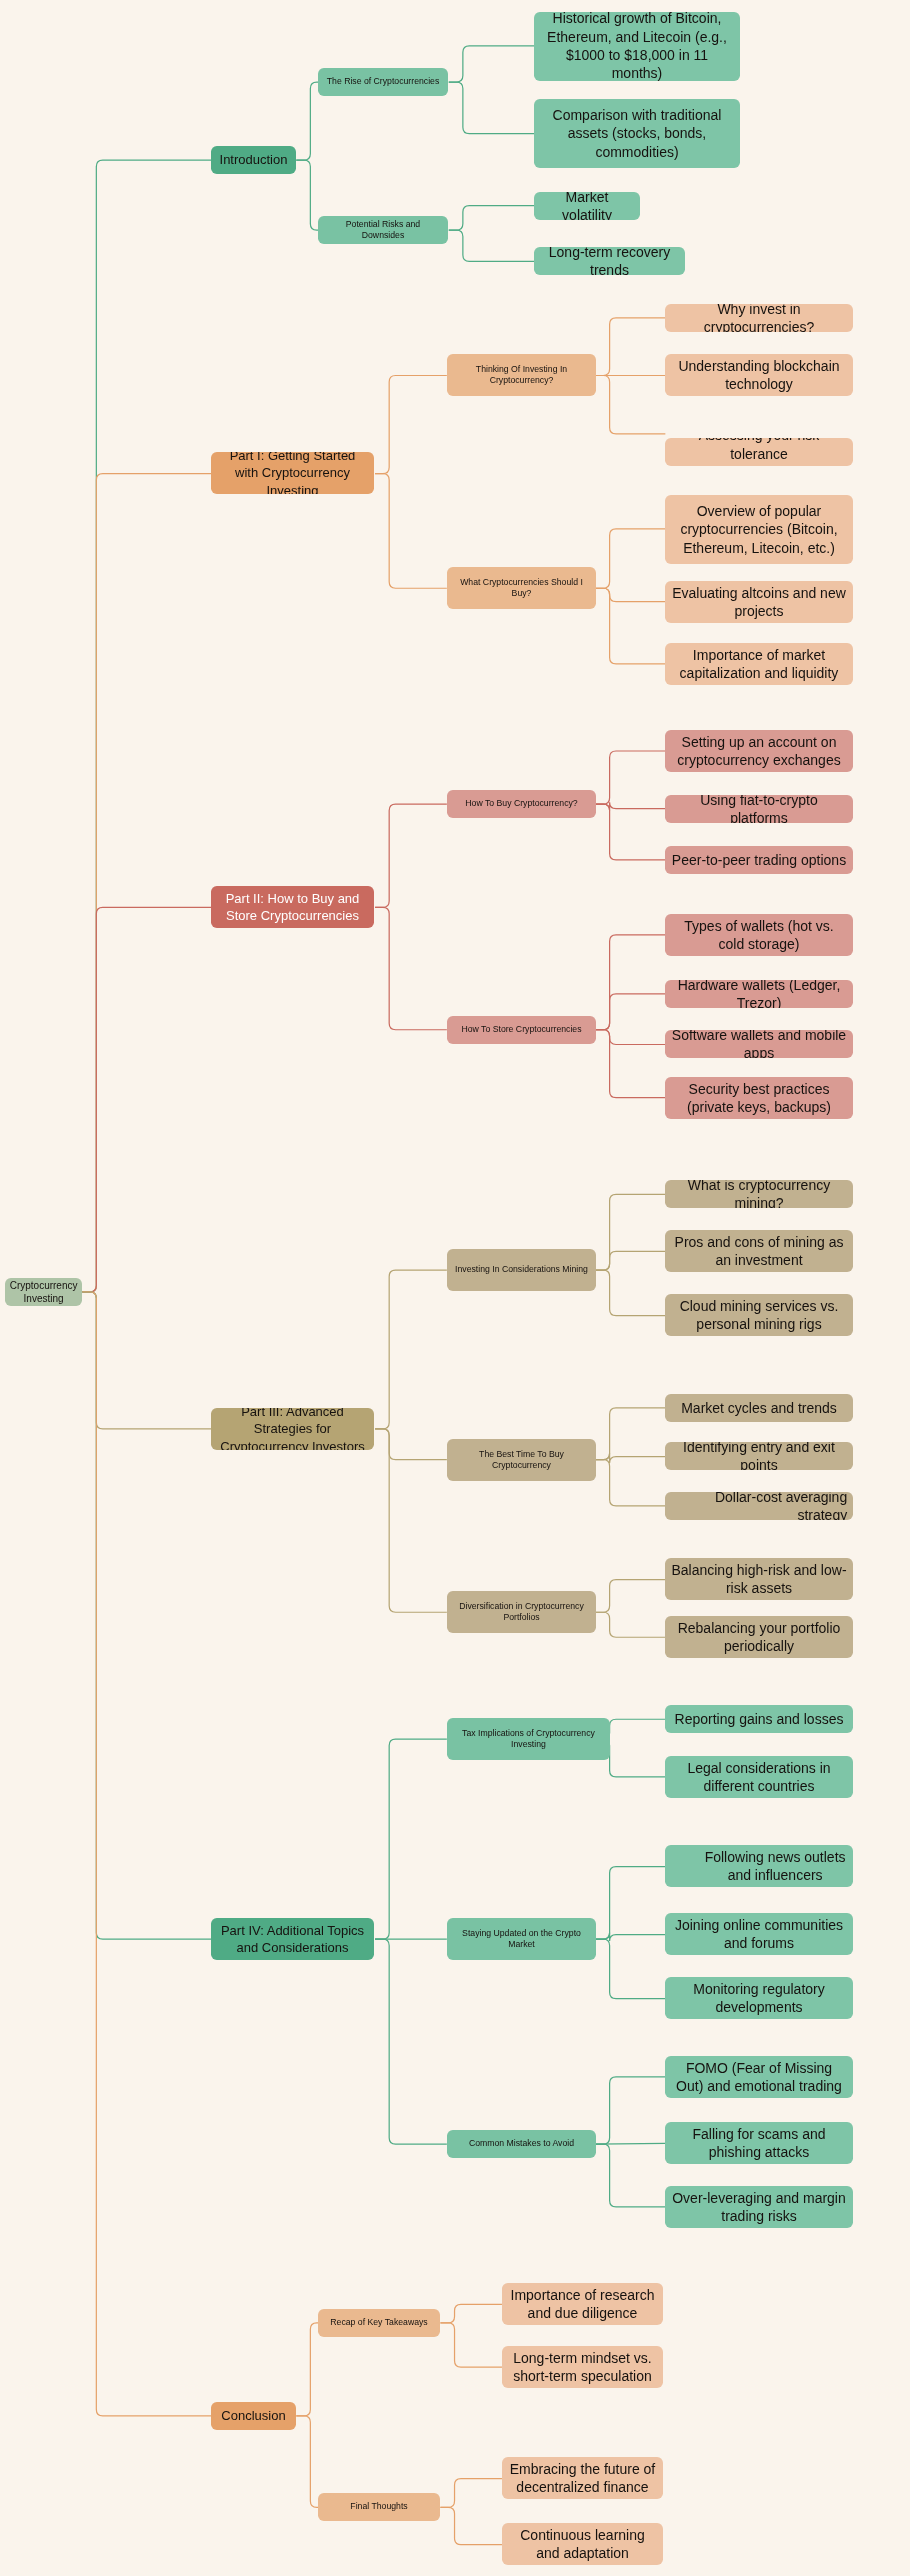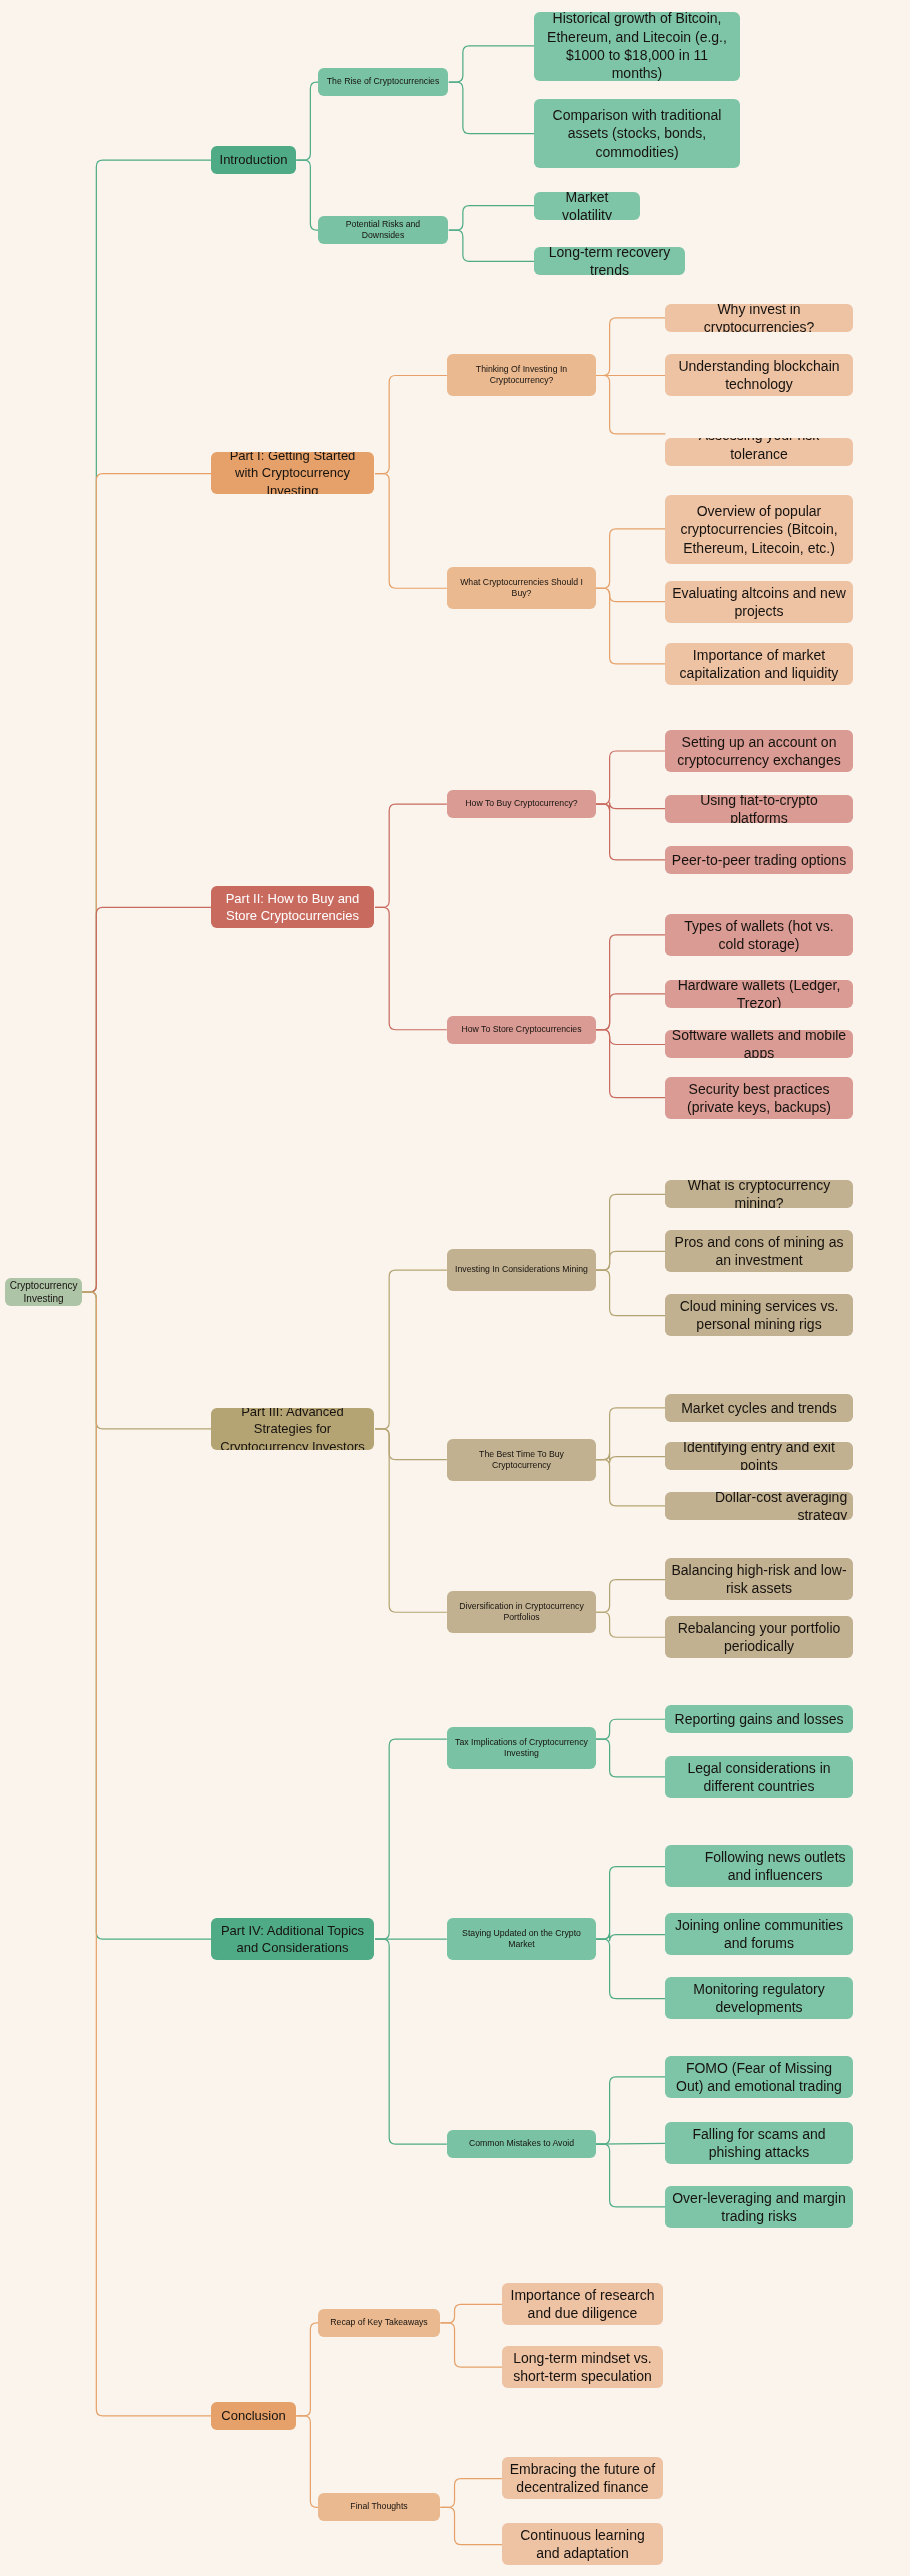--- a/index.html
+++ b/index.html
@@ -208,21 +208,21 @@
       </div>
       <div class="node lvl3" style="left: 665px; top: 1558px; width: 188px; height: 42px; background: rgb(193, 177, 144);">
         <span>Balancing high-risk and low-risk assets</span>
       </div>
       <div class="node lvl3" style="left: 665px; top: 1616px; width: 188px; height: 42px; background: rgb(193, 177, 144);">
         <span>Rebalancing your portfolio periodically</span>
       </div>
       <div class="node lvl1" style="left: 211px; top: 1918px; width: 163px; height: 42px; background: rgb(79, 171, 133);">
         <span>Part IV: Additional Topics and Considerations</span>
       </div>
-      <div class="node lvl2" style="left: 447px; top: 1718px; width: 149px; height: 42px; background: rgb(121, 194, 163); margin-top: 9px;">
+      <div class="node lvl2" style="left: 447px; top: 1718px; width: 163px; height: 42px; background: rgb(121, 194, 163);">
         <span>Tax Implications of Cryptocurrency Investing</span>
       </div>
       <div class="node lvl3" style="left: 665px; top: 1705px; width: 188px; height: 28px; background: rgb(126, 197, 167);">
         <span>Reporting gains and losses</span>
       </div>
       <div class="node lvl3" style="left: 665px; top: 1756px; width: 188px; height: 42px; background: rgb(126, 197, 167);">
         <span>Legal considerations in different countries</span>
       </div>
       <div class="node lvl2" style="left: 447px; top: 1918px; width: 149px; height: 42px; background: rgb(121, 194, 163);">
         <span>Staying Updated on the Crypto Market</span>

